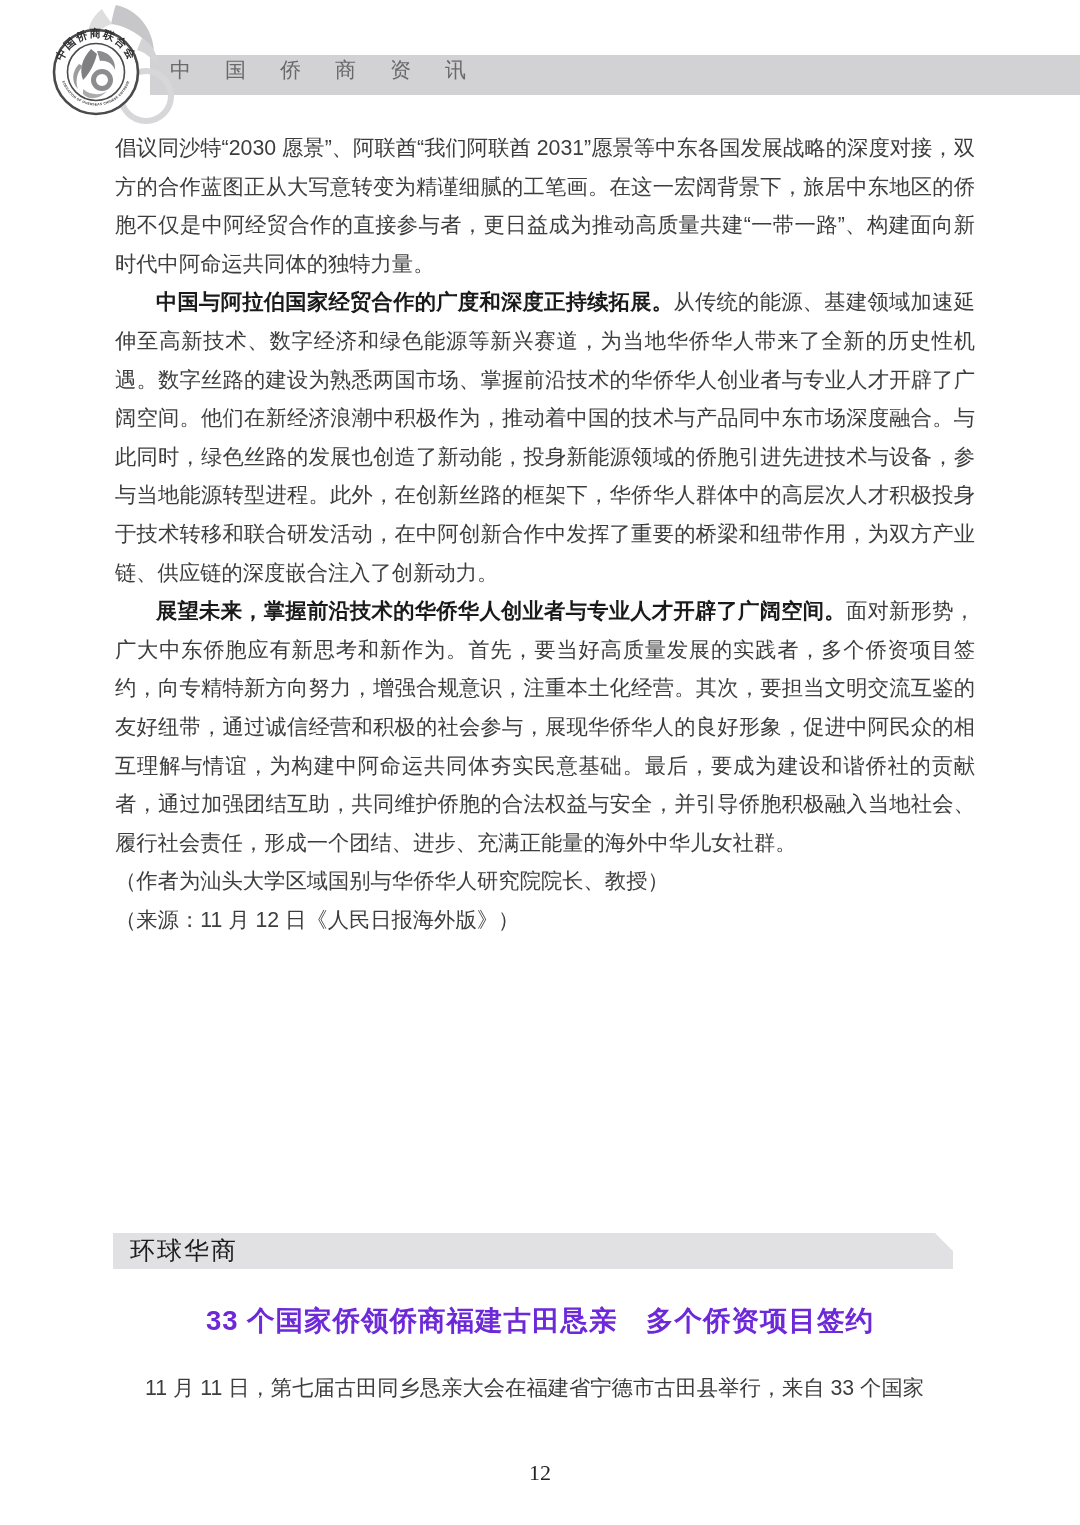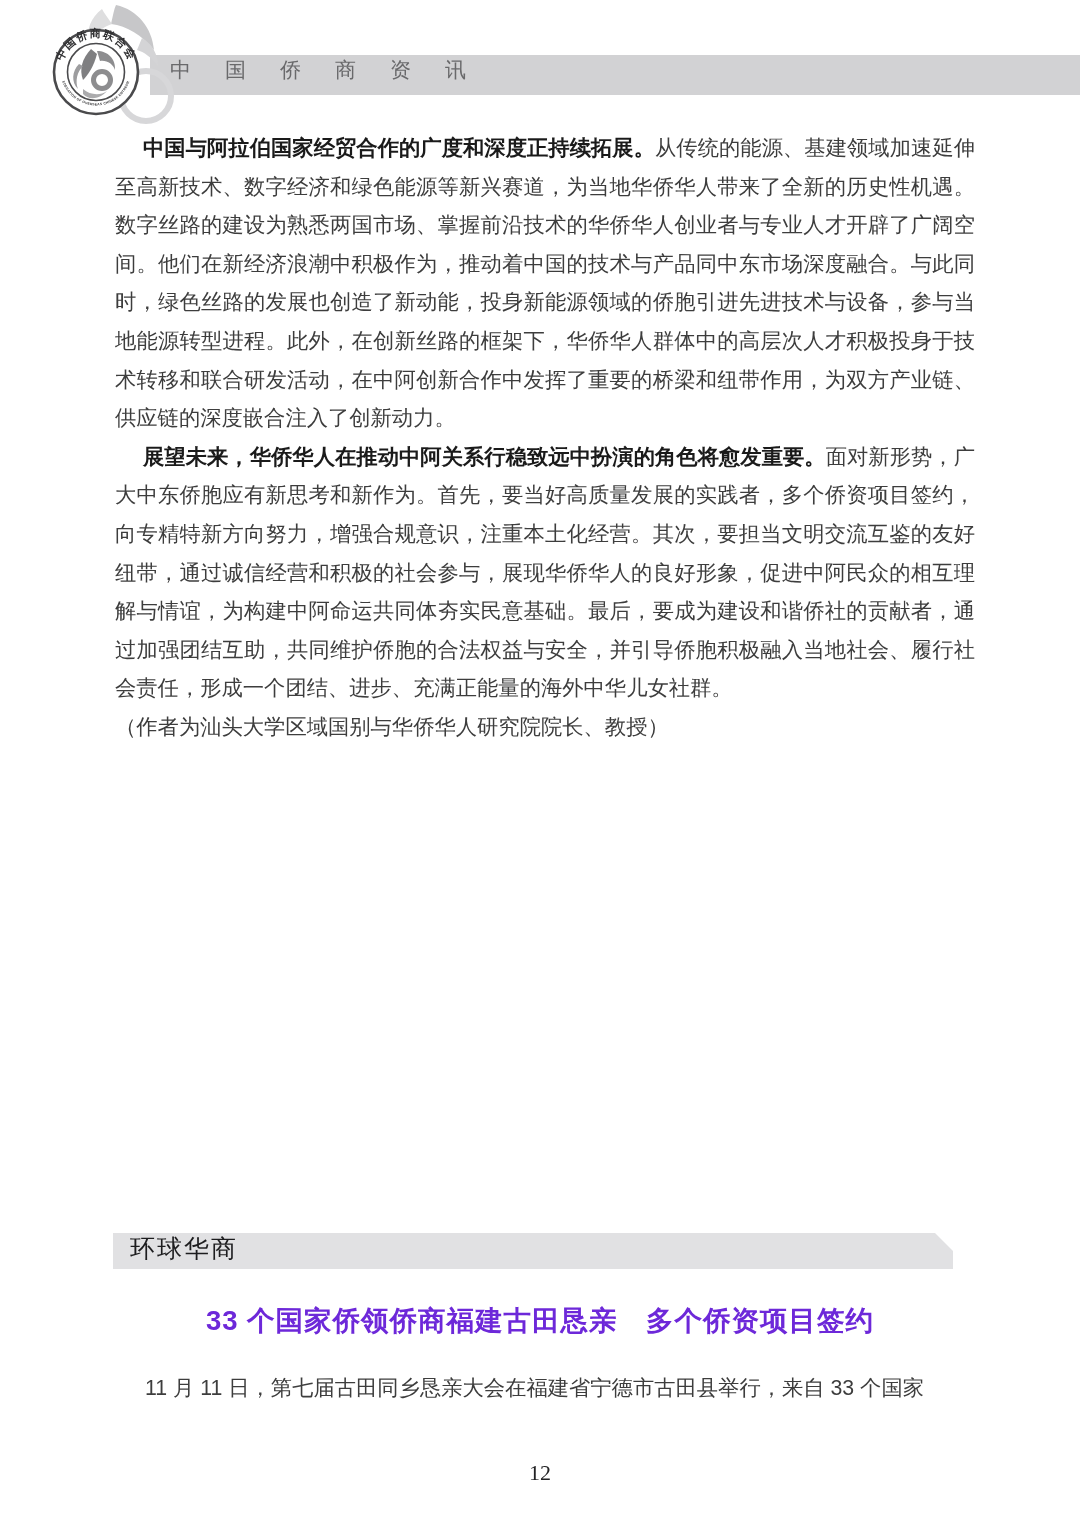--- a/index.html
+++ b/index.html
@@ -42,34 +42,34 @@
   .article{
     position:absolute;left:115px;top:129px;width:860px;
     font-size:21.3px;line-height:38.6px;
     color:var(--body-text,#3d3d3d);
     text-align:justify;
     text-justify:inter-ideograph;
   }
   .article p{margin:0;}
   .article p.indent{text-indent:28px;}
   .article strong{
-    font-weight:700;color:var(--lead-text,#1a1a1a);
+    font-weight:700;color:var(--lead-text,#1a1a1a);margin-left:13px;
   }
   .attr{text-align:left;}
 
   
   .section-bar{
     position:absolute;left:113px;top:1233px;width:840px;height:36px;
     background:var(--section-bar,#e1e1e3);
     clip-path:polygon(0 0,calc(100% - 18px) 0,100% 18px,100% 100%,0 100%);
   }
   .section-title{
     display:inline-block;
     padding-left:17px;
-    font-family:Liberation Mono, monospace;
+    font-family:Liberation Serif, serif;
     font-size:25px;line-height:36px;
     color:#1d1d1f;
     letter-spacing:2px;
   }
 
   
   .headline{
     position:absolute;left:113px;top:1301px;width:854px;
     text-align:center;
     font-size:27.5px;line-height:40px;font-weight:700;
@@ -130,23 +130,25 @@
         <path d="M 49 45 C 40 55 37 65 41 76 C 46 71 52 62 55 50 Z" fill="#7f7f81"></path>
         <path d="M 55 47 C 66 47 74 55 73 66 C 71 60 65 56 58 57 Z" fill="#8d8d8f"></path>
         <circle cx="60" cy="76" r="8.5" fill="none" stroke="#8d8d8f" stroke-width="5"></circle>
         <path d="M 37 60 C 30 67 29 78 36 85 C 33 77 35 68 41 62 Z" fill="#9d9d9f"></path>
         <path d="M 41 85 C 48 91 58 92 65 87 C 57 96 46 96 41 90 Z" fill="#ababad"></path>
       </g>
     </g>
   </svg>
 
   <main class="article">
+    <p><span>倡议同沙特“2030 愿景”、阿联酋“我们阿联酋 2031”愿景等中东各国发展战略的深度对接，双方的合作蓝图正从大写意转变为精谨细腻的工笔画。在这一宏阔背景下，旅居中东地区的侨胞不仅是中阿经贸合作的直接参与者，更日益成为推动高质量共建“一带一路”、构建面向新时代中阿命运共同体的独特力量。</span></p>
     <p class="indent"><strong>中国与阿拉伯国家经贸合作的广度和深度正持续拓展。</strong><span>从传统的能源、基建领域加速延伸至高新技术、数字经济和绿色能源等新兴赛道，为当地华侨华人带来了全新的历史性机遇。数字丝路的建设为熟悉两国市场、掌握前沿技术的华侨华人创业者与专业人才开辟了广阔空间。他们在新经济浪潮中积极作为，推动着中国的技术与产品同中东市场深度融合。与此同时，绿色丝路的发展也创造了新动能，投身新能源领域的侨胞引进先进技术与设备，参与当地能源转型进程。此外，在创新丝路的框架下，华侨华人群体中的高层次人才积极投身于技术转移和联合研发活动，在中阿创新合作中发挥了重要的桥梁和纽带作用，为双方产业链、供应链的深度嵌合注入了创新动力。</span></p>
-    <p class="indent"><strong>展望未来，华侨华人在推动中阿关系行稳致远中扮演的角色将愈发重要。</strong><span>面对新形势，广大中东侨胞应有新思考和新作为。首先，要当好高质量发展的实践者，多个侨资项目签约，向专精特新方向努力，增强合规意识，注重本土化经营。其次，要担当文明交流互鉴的友好纽带，通过诚信经营和积极的社会参与，展现华侨华人的良好形象，促进中阿民众的相互理解与情谊，为构建中阿命运共同体夯实民意基础。最后，要成为建设和谐侨社的贡献者，通过加强团结互助，共同维护侨胞的合法权益与安全，并引导侨胞积极融入当地社会、履行社会责任，形成一个团结、进步、充满正能量的海外中华儿女社群。</span></p>
+    <p class="indent"><strong>展望未来，掌握前沿技术的华侨华人创业者与专业人才开辟了广阔空间。</strong><span>面对新形势，广大中东侨胞应有新思考和新作为。首先，要当好高质量发展的实践者，多个侨资项目签约，向专精特新方向努力，增强合规意识，注重本土化经营。其次，要担当文明交流互鉴的友好纽带，通过诚信经营和积极的社会参与，展现华侨华人的良好形象，促进中阿民众的相互理解与情谊，为构建中阿命运共同体夯实民意基础。最后，要成为建设和谐侨社的贡献者，通过加强团结互助，共同维护侨胞的合法权益与安全，并引导侨胞积极融入当地社会、履行社会责任，形成一个团结、进步、充满正能量的海外中华儿女社群。</span></p>
     <p class="attr">（作者为汕头大学区域国别与华侨华人研究院院长、教授）</p>
+    <p class="attr">（来源：11 月 12 日《人民日报海外版》）</p>
   </main>
 
   <div class="section-bar">
     <span class="section-title">环球华商</span>
   </div>
 
   <h2 class="headline">33 个国家侨领侨商福建古田恳亲　多个侨资项目签约</h2>
   <p class="news-p">11 月 11 日，第七届古田同乡恳亲大会在福建省宁德市古田县举行，来自 33 个国家</p>
 
   <div class="page-number">12</div>

